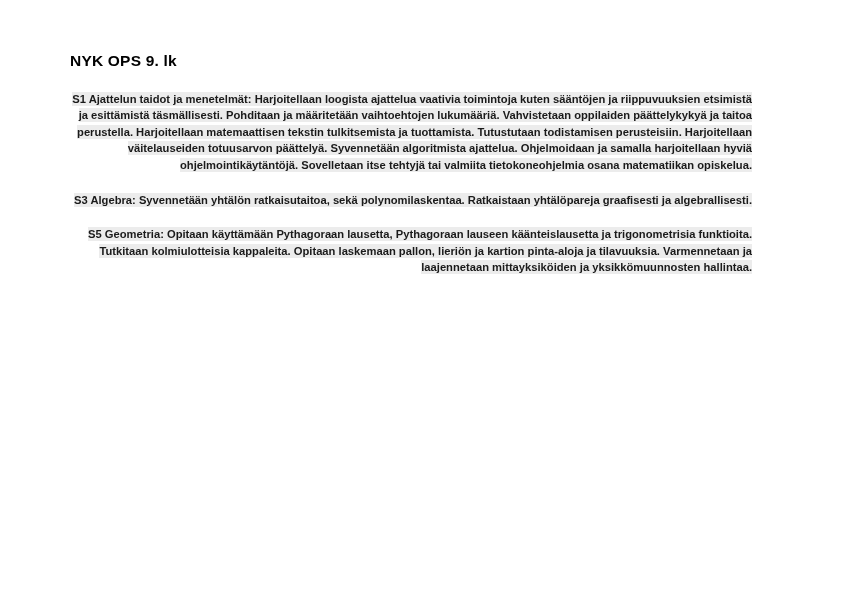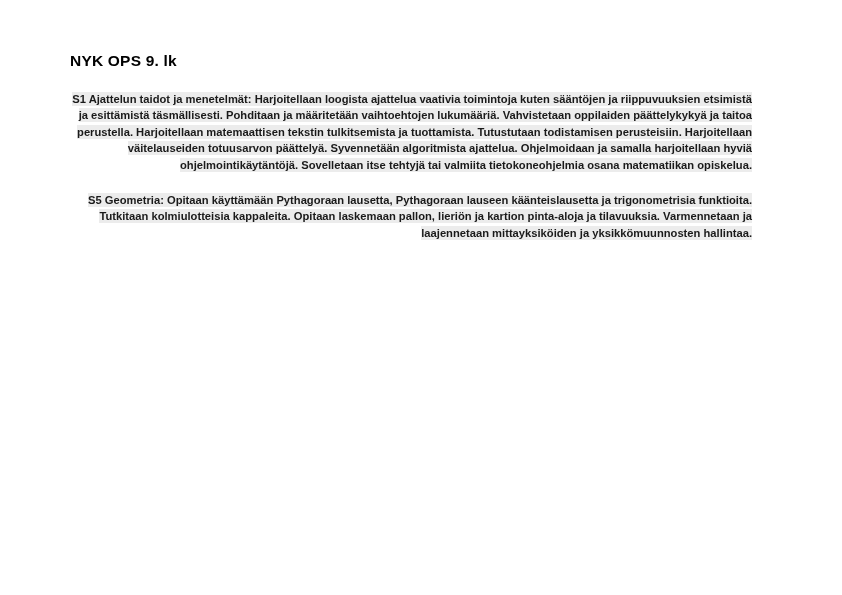--- a/index.html
+++ b/index.html
@@ -49,16 +49,17 @@
 </style>
 </head>
 <body>
 
 <div class="page">
 
   <h1 class="doc-title">NYK OPS 9. lk</h1>
 
   <p class="para"><span class="hl">S1 Ajattelun taidot ja menetelmät: Harjoitellaan loogista ajattelua vaativia toimintoja kuten sääntöjen ja riippuvuuksien etsimistä ja esittämistä täsmällisesti. Pohditaan ja määritetään vaihtoehtojen lukumääriä. Vahvistetaan oppilaiden päättelykykyä ja taitoa perustella. Harjoitellaan matemaattisen tekstin tulkitsemista ja tuottamista. Tutustutaan todistamisen perusteisiin. Harjoitellaan väitelauseiden totuusarvon päättelyä. Syvennetään algoritmista ajattelua. Ohjelmoidaan ja samalla harjoitellaan hyviä ohjelmointikäytäntöjä. Sovelletaan itse tehtyjä tai valmiita tietokoneohjelmia osana matematiikan opiskelua.</span></p>
 
+  <p class="para"><span class="hl">S3 Algebra: Syvennetään yhtälön ratkaisutaitoa, sekä polynomilaskentaa. Ratkaistaan yhtälöpareja graafisesti ja algebrallisesti.</span></p>
 
   <p class="para"><span class="hl">S5 Geometria: Opitaan käyttämään Pythagoraan lausetta, Pythagoraan lauseen käänteislausetta ja trigonometrisia funktioita. Tutkitaan kolmiulotteisia kappaleita. Opitaan laskemaan pallon, lieriön ja kartion pinta-aloja ja tilavuuksia. Varmennetaan ja laajennetaan mittayksiköiden ja yksikkömuunnosten hallintaa.</span></p>
 
 </div>
 
 </body></html>

